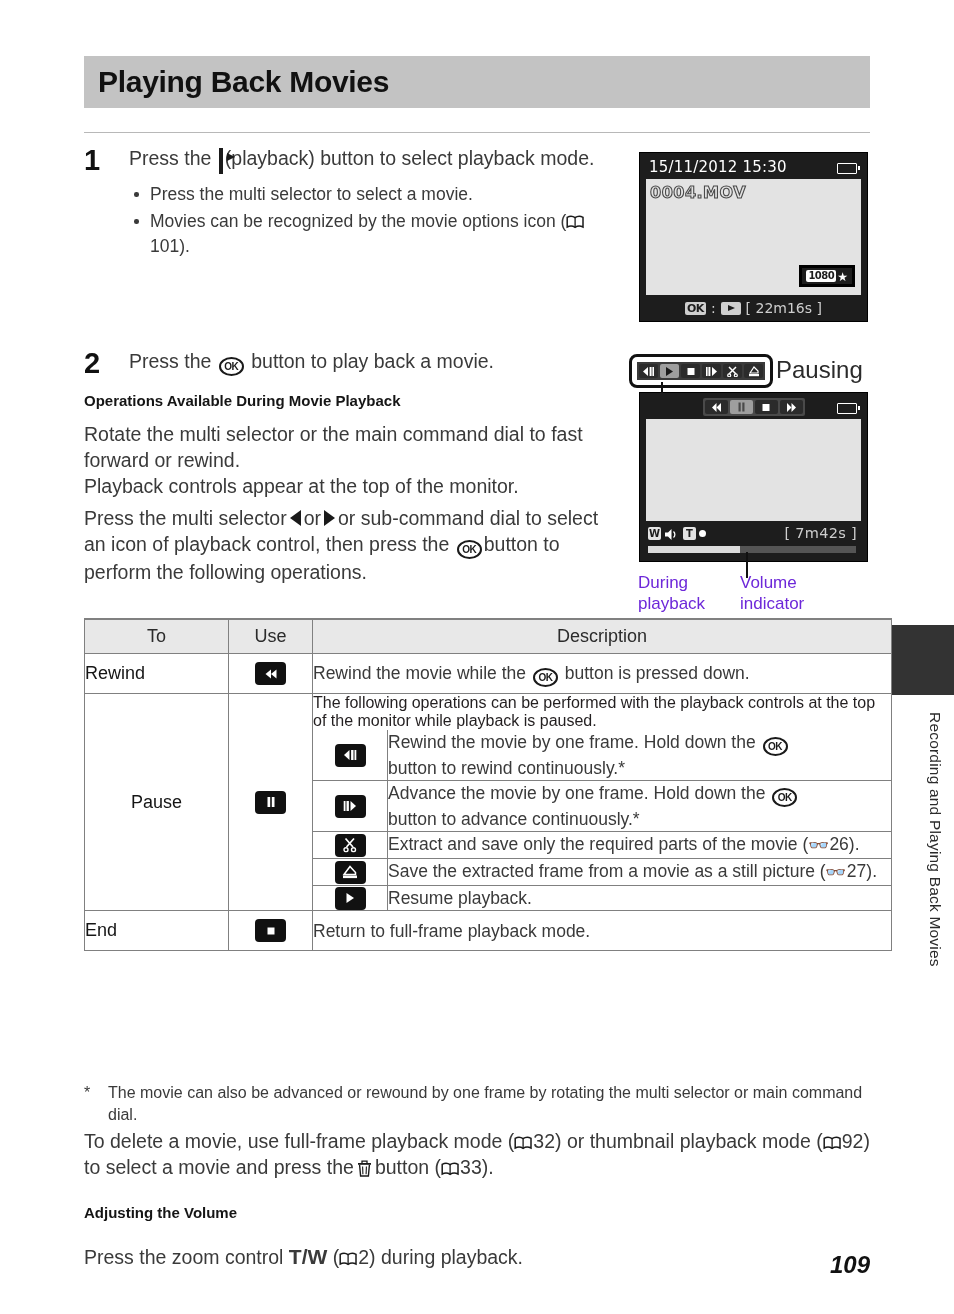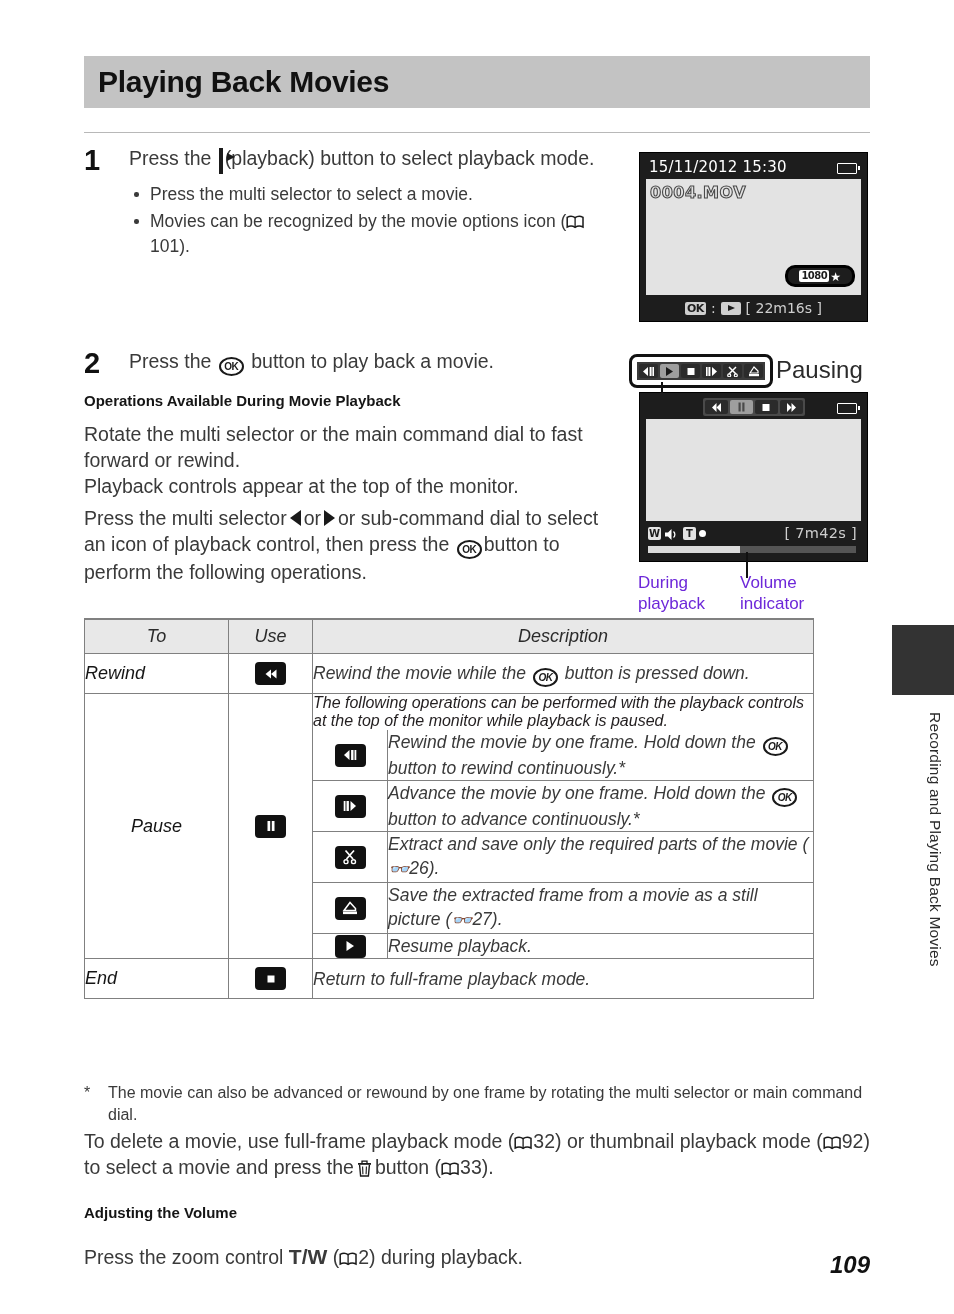--- a/index.html
+++ b/index.html
@@ -86,22 +86,22 @@
     border:1.6px solid #fff;border-radius:1px;
   }
   .batt:after{content:"";position:absolute;right:-4px;top:2px;width:2px;height:4px;background:#fff;}
   .fname{
     position:absolute;left:10px;top:30px;font-size:16px;letter-spacing:0.5px;
     color:#e3e3e3;-webkit-text-stroke:1.1px #4a4a4a;
     font-family:"DejaVu Sans",sans-serif;font-weight:bold;
   }
   .movopt{
     position:absolute;right:12px;bottom:34px;
-    background:#1d1d1d;border:3px solid #000;border-radius:10px;
-    padding:2px 11px;display:flex;align-items:flex-end;gap:1px;
+    background:#1d1d1d;border:3px solid #000;border-radius:0;
+    padding:2px 4px;display:flex;align-items:flex-end;gap:1px;
   }
   .movopt .b1080{
     background:#fff;color:#1d1d1d;font-size:10px;font-weight:bold;
     padding:1px 2px;border-radius:2px;letter-spacing:-0.5px;
     font-family:"DejaVu Sans",sans-serif;line-height:10px;
   }
   .movopt .star{color:#fff;font-size:12px;line-height:10px;}
   .botline{
     position:absolute;left:0;right:0;bottom:3px;height:20px;
     display:flex;align-items:center;justify-content:center;gap:5px;
@@ -161,22 +161,22 @@
     display:flex;align-items:center;justify-content:center;
   }
   .callout .k.sel{background:#9e9e9e;}
   .pausing-lbl{position:absolute;left:776px;top:356px;font-size:24px;color:#2b2b2b;}
 
   .lead-line{position:absolute;background:#111;}
   .cap{position:absolute;font-size:17px;line-height:21px;color:#6d28d9;}
 
   
   table.ops{
-    position:absolute;left:84px;top:618px;width:730px;
-    border-collapse:collapse;table-layout:fixed;font-style:italic;
+    position:absolute;left:84px;top:618px;width:808px;
+    border-collapse:collapse;table-layout:fixed;
   }
   table.ops td,table.ops th{
     border:1px solid #808080;padding:0;vertical-align:middle;
   }
   table.ops thead th{
     background:#e8e8e8;font-weight:normal;font-size:18px;color:#2b2b2b;
     height:33px;text-align:center;border-top:2px solid #808080;
   }
   .c-to{width:144px;}
   .c-use{width:84px;}

